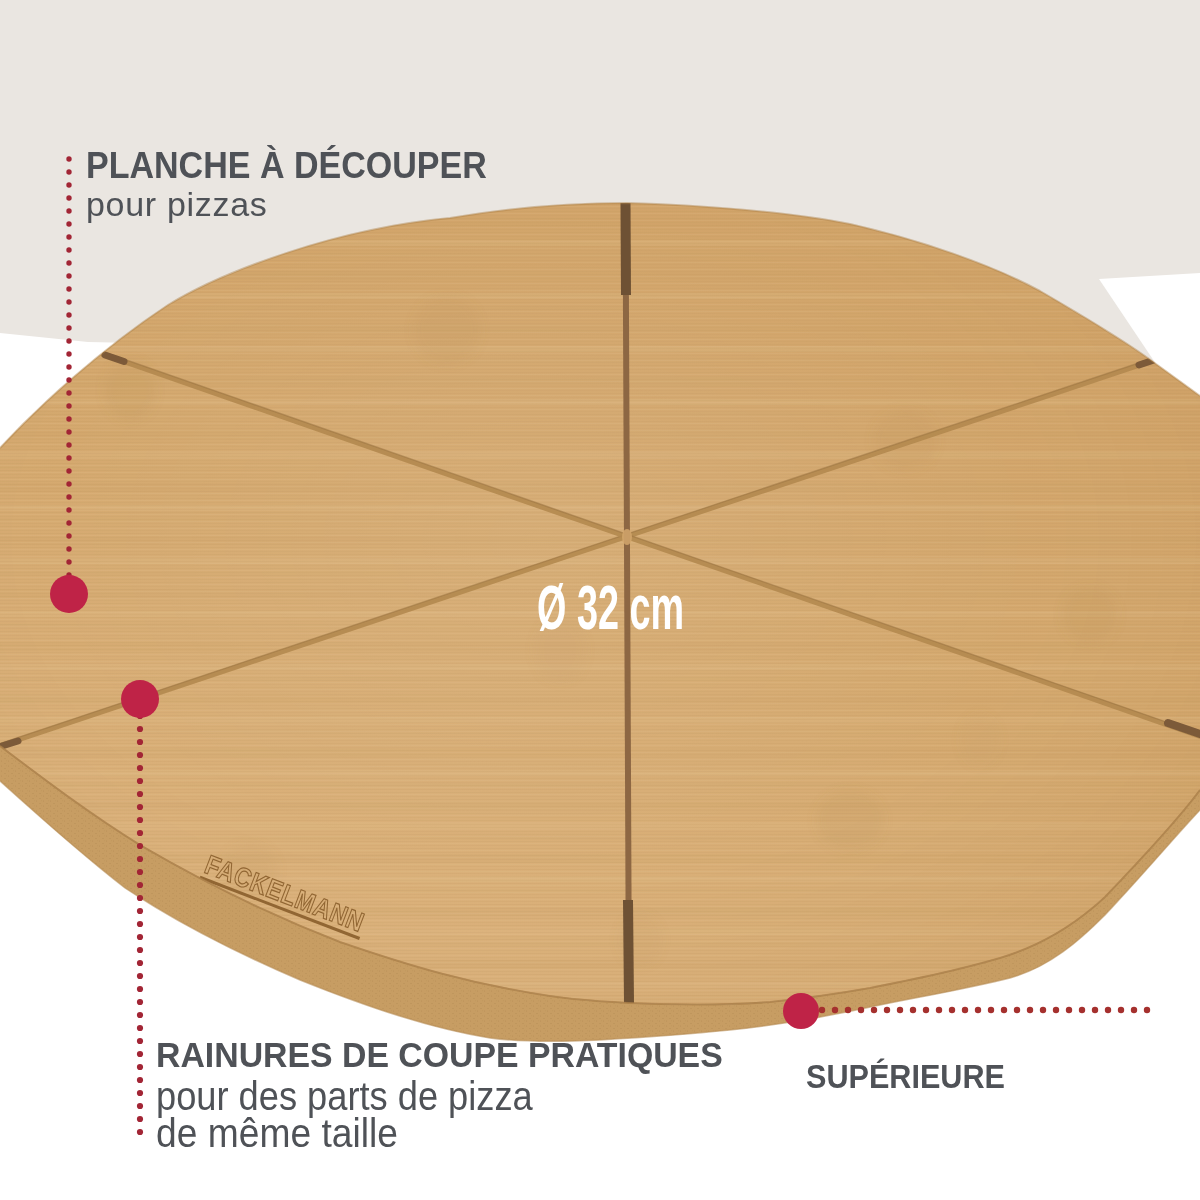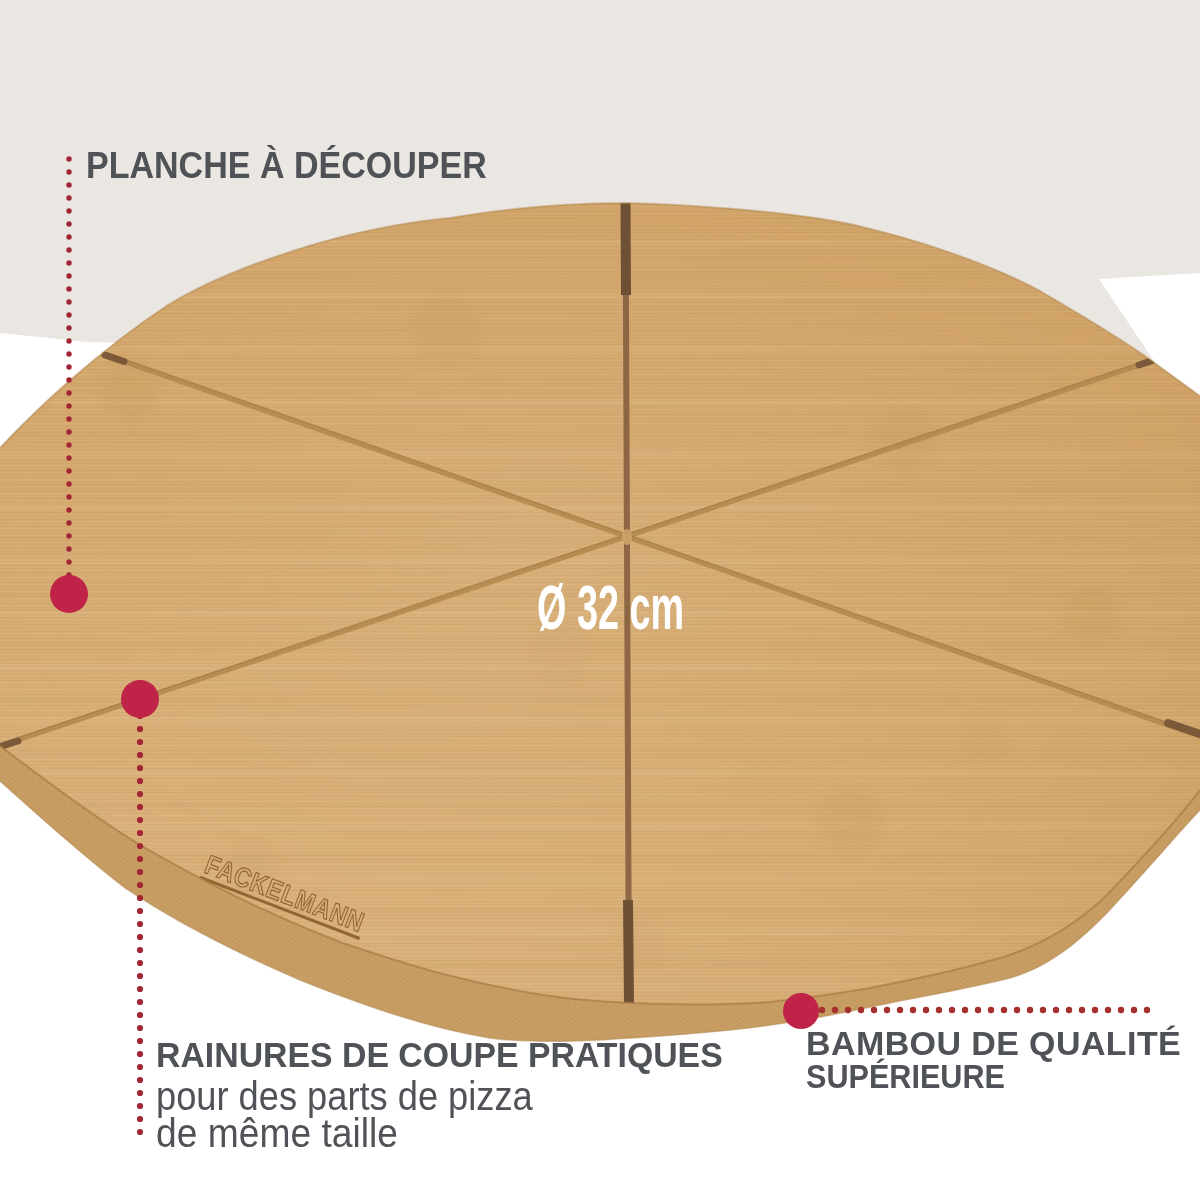--- a/index.html
+++ b/index.html
@@ -306,22 +306,22 @@
         <circle cx="1095" cy="1010" r="3.2" fill="#a5302e"></circle>
         <circle cx="1108" cy="1010" r="3.2" fill="#a5302e"></circle>
         <circle cx="1121" cy="1010" r="3.2" fill="#a5302e"></circle>
         <circle cx="1134" cy="1010" r="3.2" fill="#a5302e"></circle>
         <circle cx="1147" cy="1010" r="3.2" fill="#a5302e"></circle>
       </g>
 </svg>
 
 <div class="txt" style="left:86px;top:148px;font-size:36px;line-height:36px;font-weight:bold;transform:scaleX(0.945);transform-origin:left top;white-space:nowrap;">PLANCHE À DÉCOUPER</div>
 
+<div class="txt" style="left:86px;top:187px;font-size:34px;line-height:34px;letter-spacing:0.7px;white-space:nowrap;">pour pizzas</div>
 
 <div class="txt" style="left:156px;top:1038px;font-size:34.5px;line-height:35px;font-weight:bold;transform:scaleX(0.98);transform-origin:left top;white-space:nowrap;">RAINURES DE COUPE PRATIQUES</div>
 
 <div class="txt" style="left:156px;top:1076px;font-size:40px;line-height:40px;transform:scaleX(0.906);transform-origin:left top;white-space:nowrap;">pour des parts de pizza</div>
 
 <div class="txt" style="left:156px;top:1113px;font-size:40px;line-height:40px;transform:scaleX(0.93);transform-origin:left top;white-space:nowrap;">de même taille</div>
 
-<div class="txt" style="left:806px;top:1024px;font-size:34px;font-weight:bold;letter-spacing:0.4px;white-space:nowrap;">BAMBOU DE QUALITÉ</div>
 <div class="txt" style="left:806px;top:1057px;font-size:34px;font-weight:bold;transform:scaleX(0.90);transform-origin:left top;white-space:nowrap;">SUPÉRIEURE</div>
 </div>
 
 </body></html>

